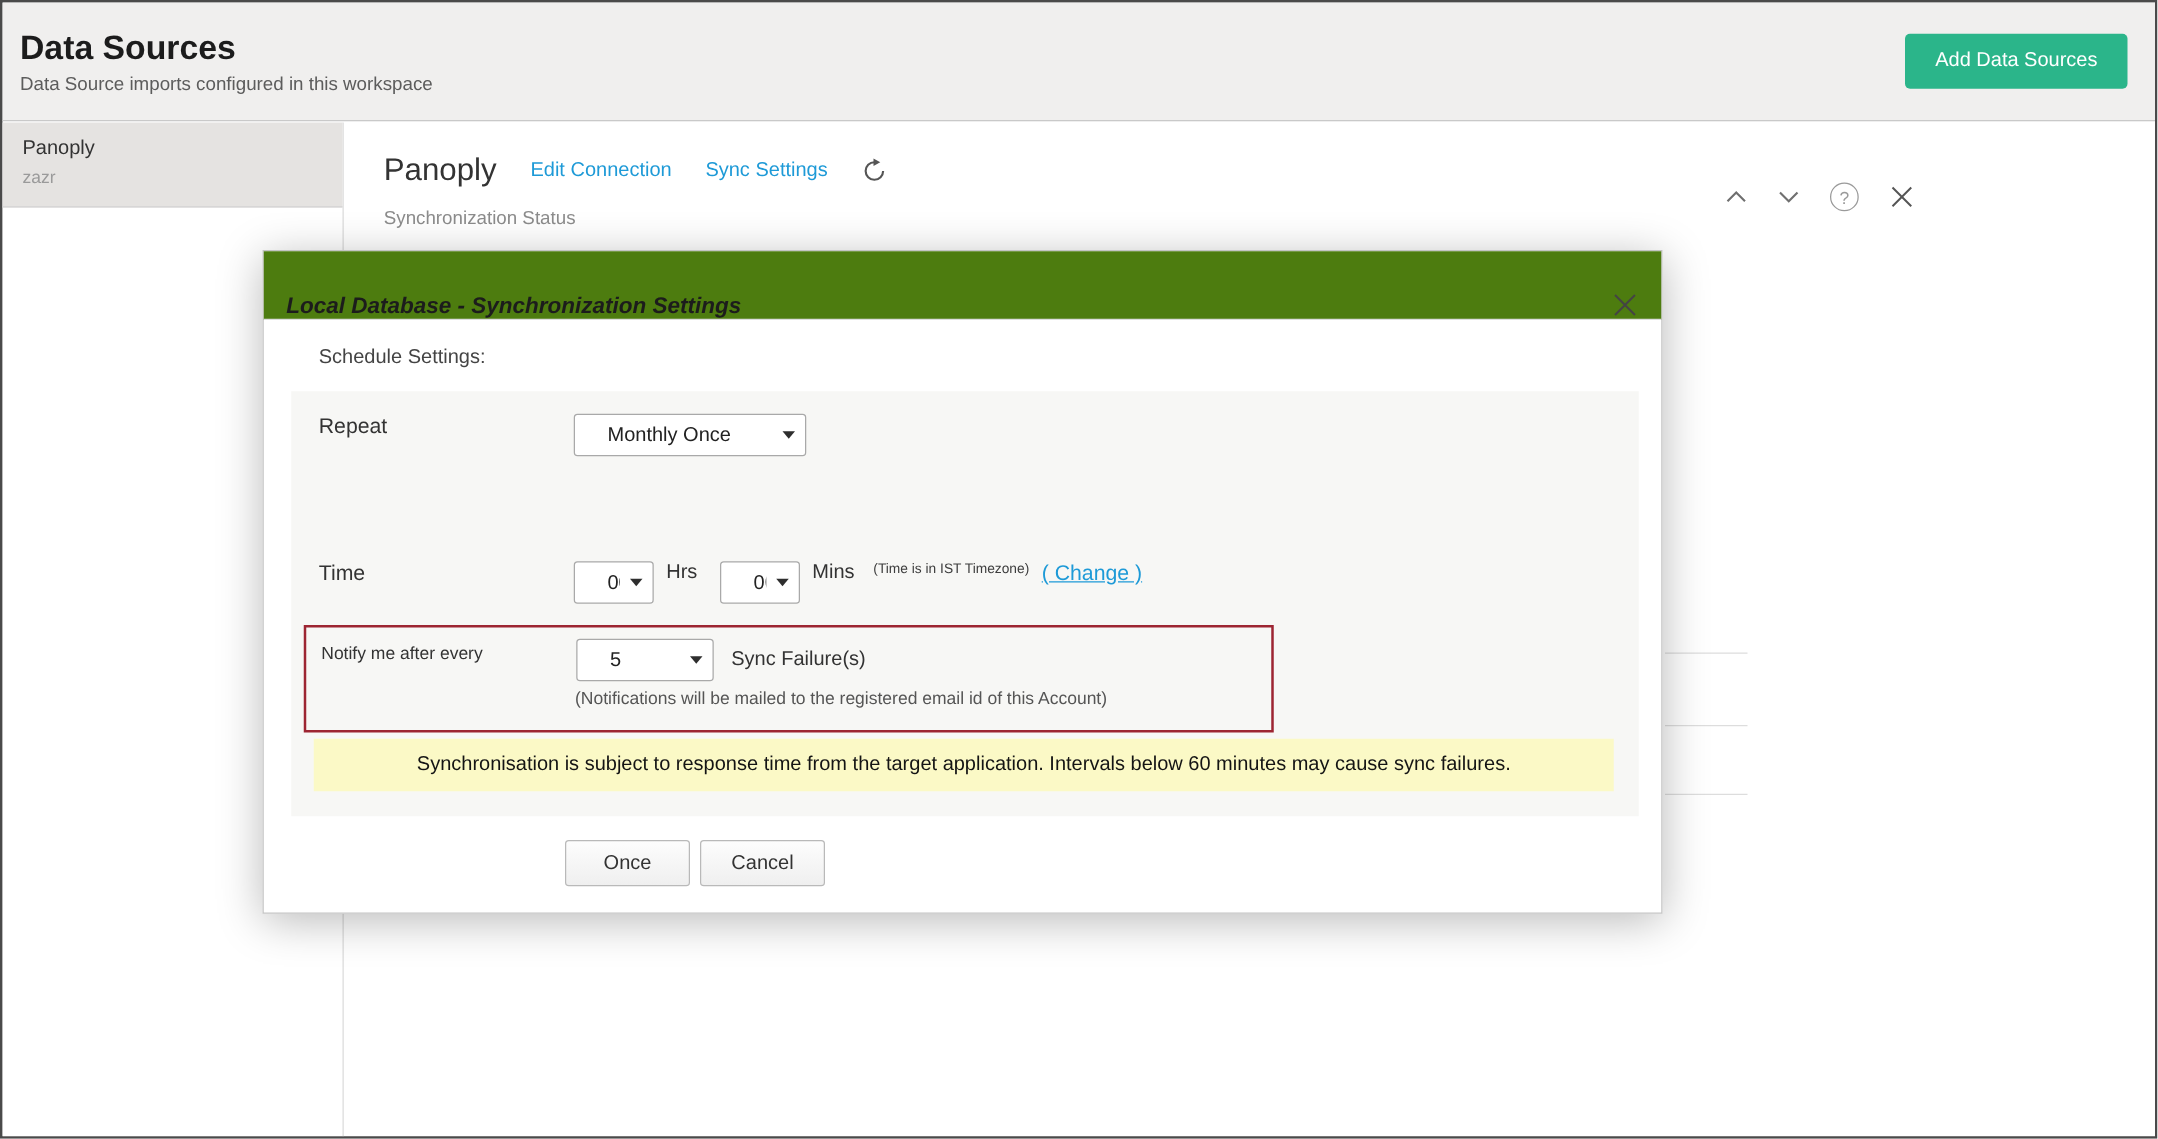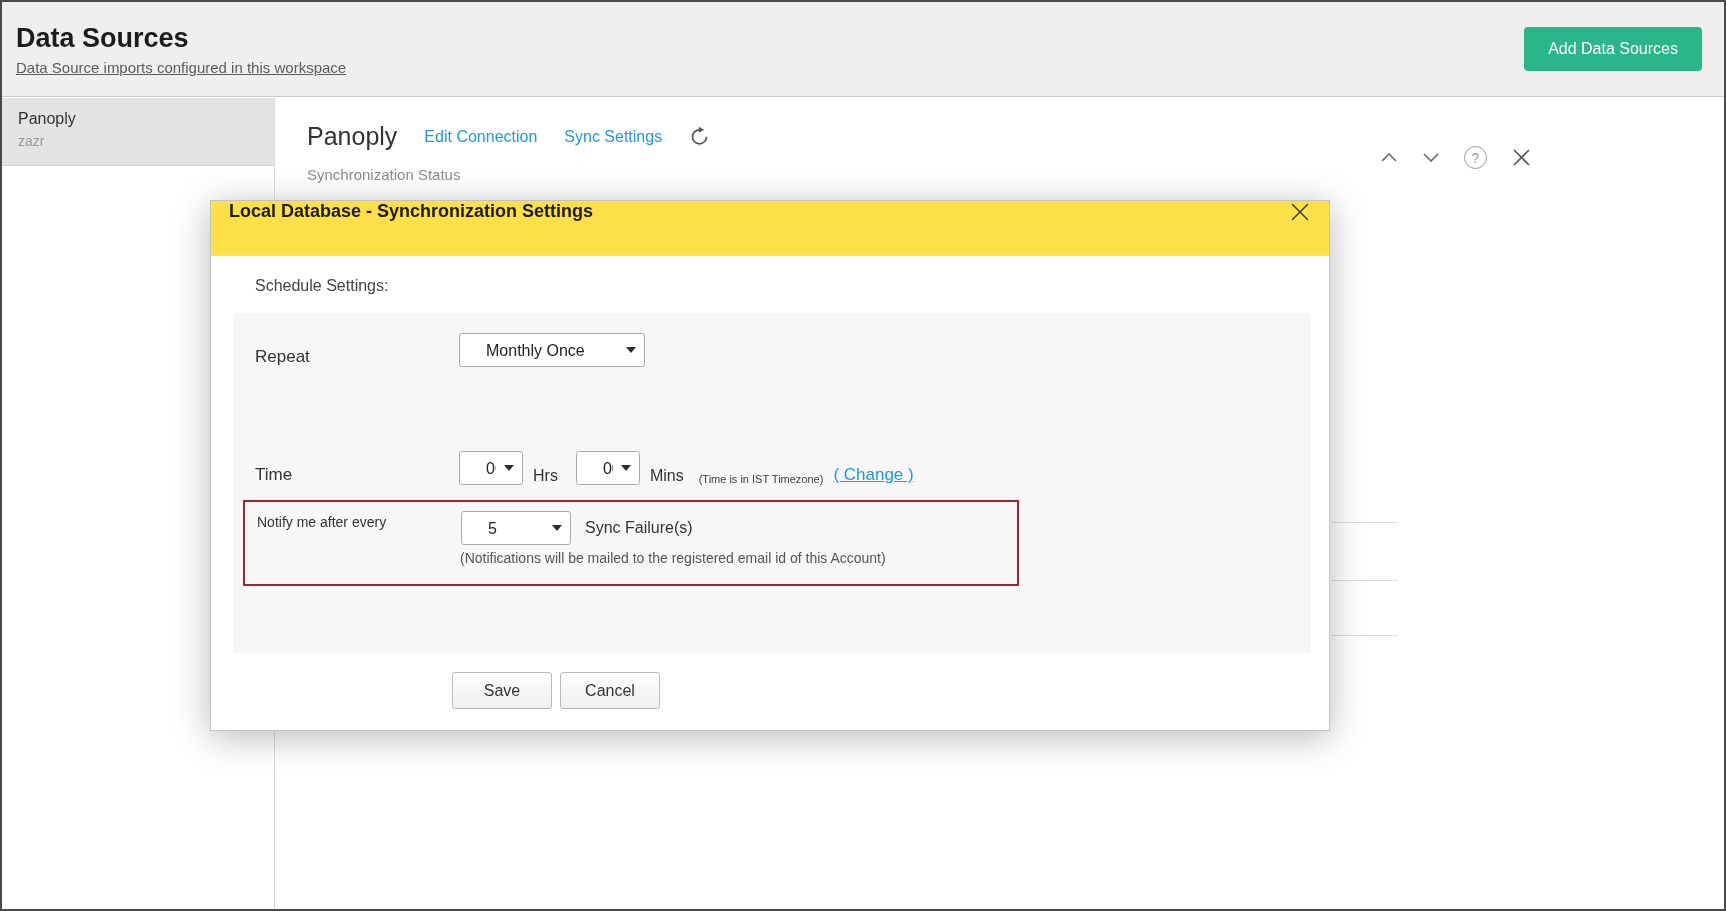--- a/index.html
+++ b/index.html
@@ -13,21 +13,21 @@
   }
 
   
   .topbar {
     position:absolute; left:0; top:0; right:0; height:95px;
     background:#f0efee; border-bottom:1px solid #c9c9c9;
     display:flex; align-items:center; justify-content:space-between;
     padding:0 22px 0 14px;
   }
   .topbar h1 { font-size:27px; font-weight:bold; color:#1c1c1c; }
-  .topbar .subtitle { font-size:15px; color:#5c5c5c; margin-top:5px;text-decoration:underline; }
+  .topbar .subtitle { font-size:15px; color:#5c5c5c; margin-top:5px; }
   .btn-green {
     height:44px; padding:0 24px; background:#2bb58a; color:#fff;
     border:none; border-radius:4px; font-size:16px; cursor:pointer;
     font-family:inherit;
     text-align:right;
   }
 
   
   .sidebar {
     position:absolute; left:0; top:96px; bottom:0; width:273px;
@@ -62,33 +62,34 @@
 
   .bg-line { position:absolute; left:1330px; width:66px; border-top:1px solid #ddd; }
 
   
   .modal {
     position:absolute; left:208px; top:198px; width:1120px; height:531px;
     background:#fff; border:1px solid #c3c3c3;
     box-shadow:0 6px 34px rgba(0,0,0,0.28);
   }
   .modal-header {
-    height:55px; background:#fde047; border-bottom:1px solid #ddd;
-    display:flex; align-items:flex-start; justify-content:space-between;
+    height:55px; background:#4d7c0f; border-bottom:1px solid #ddd;
+    display:flex; align-items:flex-end; justify-content:space-between;
     padding:0 18px;
+    font-style:italic;
   }
   .modal-title { font-size:18px; font-weight:bold; color:#1c1c1c; }
   .schedule-label { position:absolute; left:44px; top:76px; font-size:16px; color:#444; }
 
   .gray-panel {
     position:absolute; left:22px; top:112px; width:1078px; height:340px;
     background:#f7f7f5;
   }
   .form-row {
-    position:absolute; left:22px; display:flex; align-items:flex-end; height:36px;
+    position:absolute; left:22px; display:flex; align-items:flex-start; height:36px;
   }
   .form-label { width:204px; font-size:17px; color:#333; }
   .plain { font-size:16px; color:#333; }
   .tz-note { font-size:11px; color:#3d3d3d; margin-left:15px; }
   .change-link { font-size:17px; color:#1e9ad7; text-decoration:underline; margin-left:10px; cursor:pointer; }
 
   
   .sel { position:relative; display:inline-block; height:34px; }
   .sel select {
     appearance:none; -webkit-appearance:none; -moz-appearance:none;
@@ -228,21 +229,22 @@
         <span class="notify-controls">
           <span class="sel w110">
             <select><option>5</option></select>
             <span class="caret"></span>
           </span>
           <span class="plain ml14">Sync Failure(s)</span>
         </span>
         <span class="notify-note">(Notifications will be mailed to the registered email id of this Account)</span>
       </div>
 
+      <div class="warning-bar">Synchronisation is subject to response time from the target application. Intervals below 60 minutes may cause sync failures.</div>
     </div>
 
     <div class="modal-buttons">
-      <button class="btn">Save</button>
+      <button class="btn">Once</button>
       <button class="btn">Cancel</button>
     </div>
   </div>
 
 </div>
 
 </body></html>

